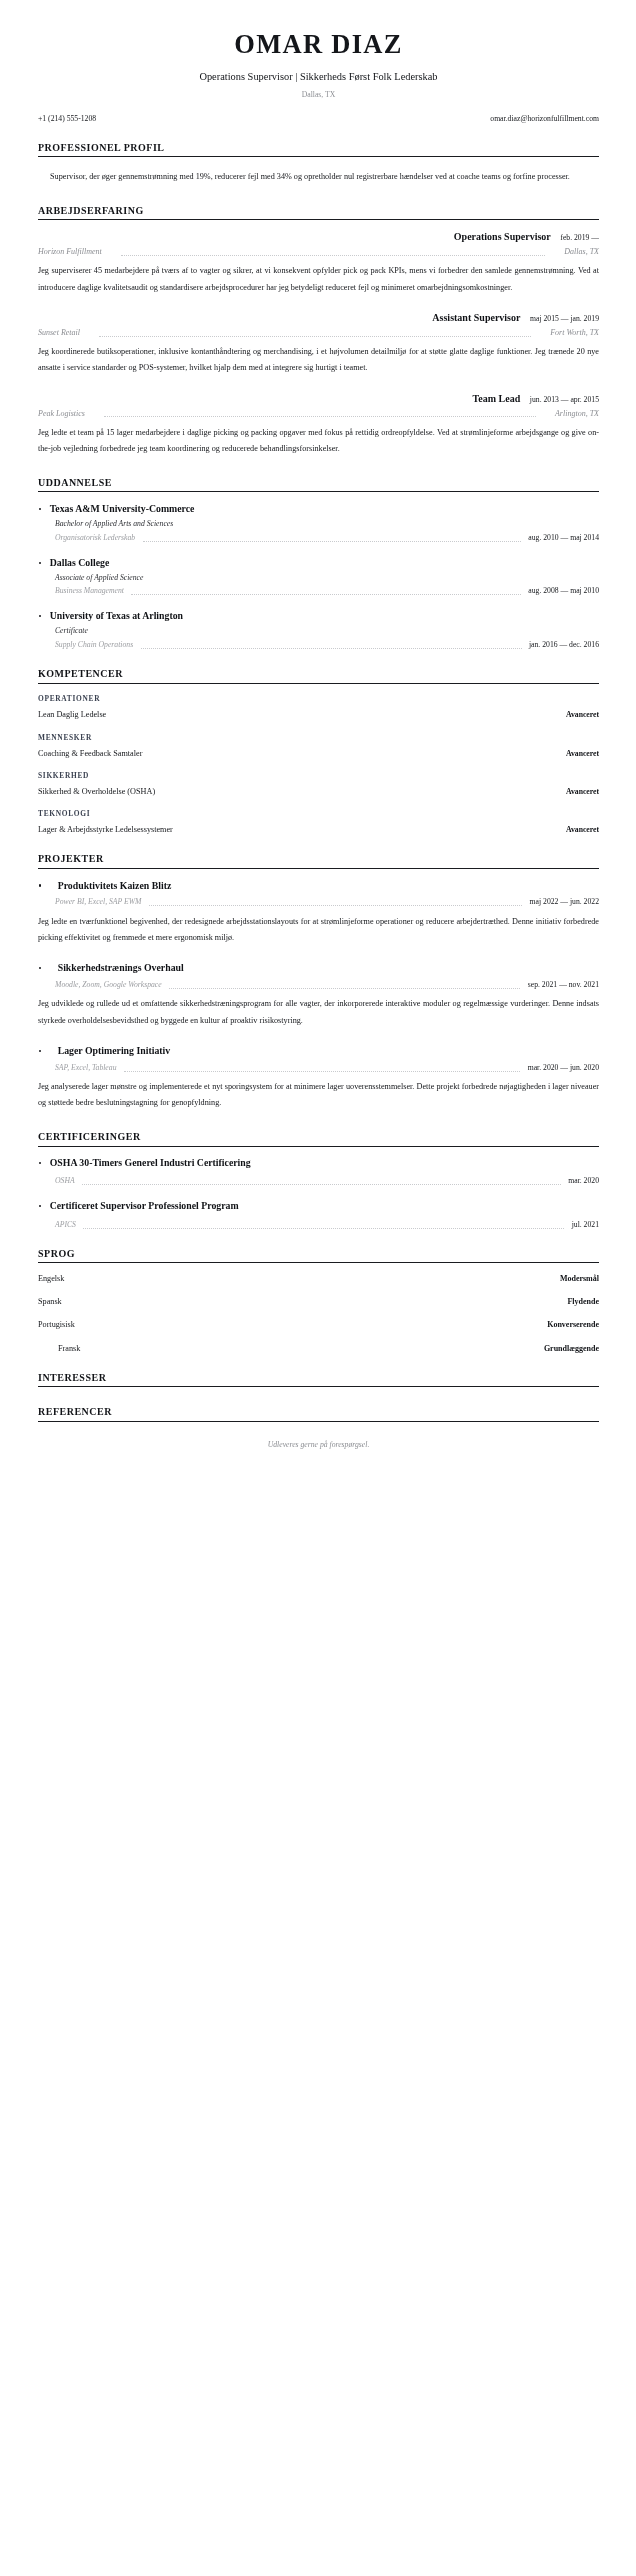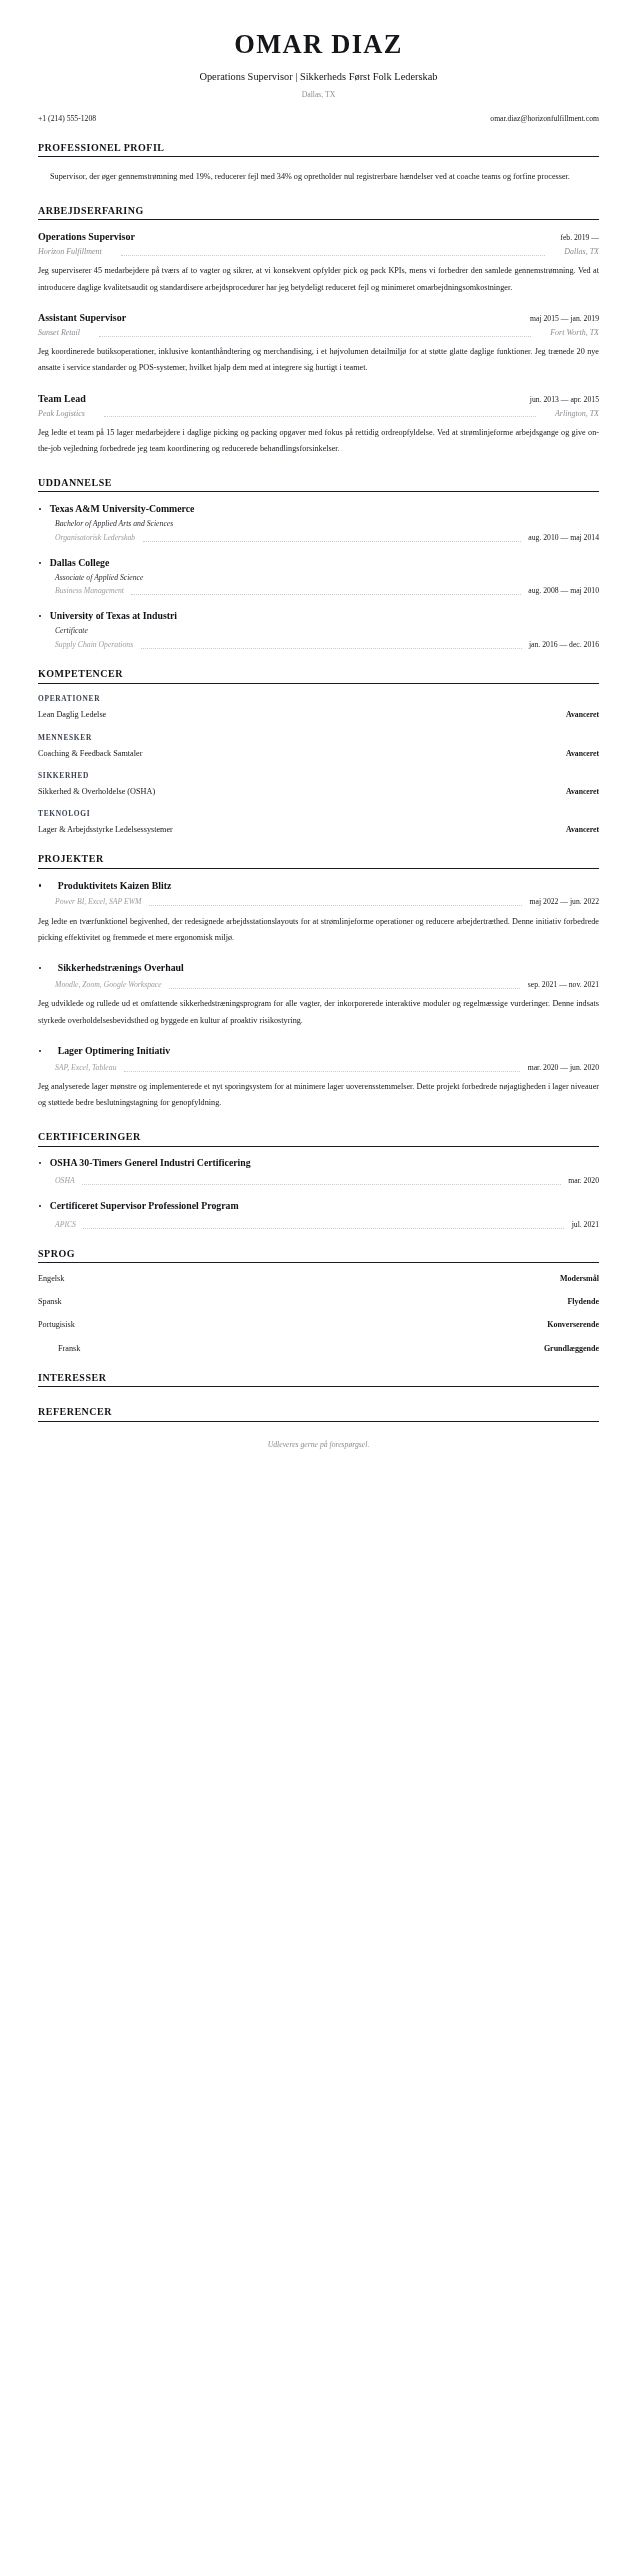--- a/index.html
+++ b/index.html
@@ -76,21 +76,21 @@
     line-height: 2.0;
     text-align: justify;
     margin: 12px;
   }
 
   
   .entry { margin-bottom: 16px; }
   .entry:last-child { margin-bottom: 11px; }
   .entry-head {
     display: flex;
-    justify-content: space-between;
+    justify-content: flex-end;
     align-items: baseline;
     gap: 9.6px;
   }
   .entry-title {
     font-size: 10px;
     font-weight: 700;
     line-height: 1.25;
     color: #101216;
   }
   .entry-date {
@@ -410,21 +410,21 @@
       <div class="edu-degree">Associate of Applied Science</div>
       <div class="edu-line">
         <div class="edu-field">Business Management</div>
         <div class="dotfill"></div>
         <div class="edu-date">aug. 2008 — maj 2010</div>
       </div>
     </div>
 
     <div class="bullet-entry">
       <span class="bullet-dot"></span>
-      <div class="edu-school">University of Texas at Industri</div>
+      <div class="edu-school">University of Texas at Arlington</div>
       <div class="edu-degree">Certificate</div>
       <div class="edu-line">
         <div class="edu-field">Supply Chain Operations</div>
         <div class="dotfill"></div>
         <div class="edu-date">jan. 2016 — dec. 2016</div>
       </div>
     </div>
   </div>
 
   <div class="section">

